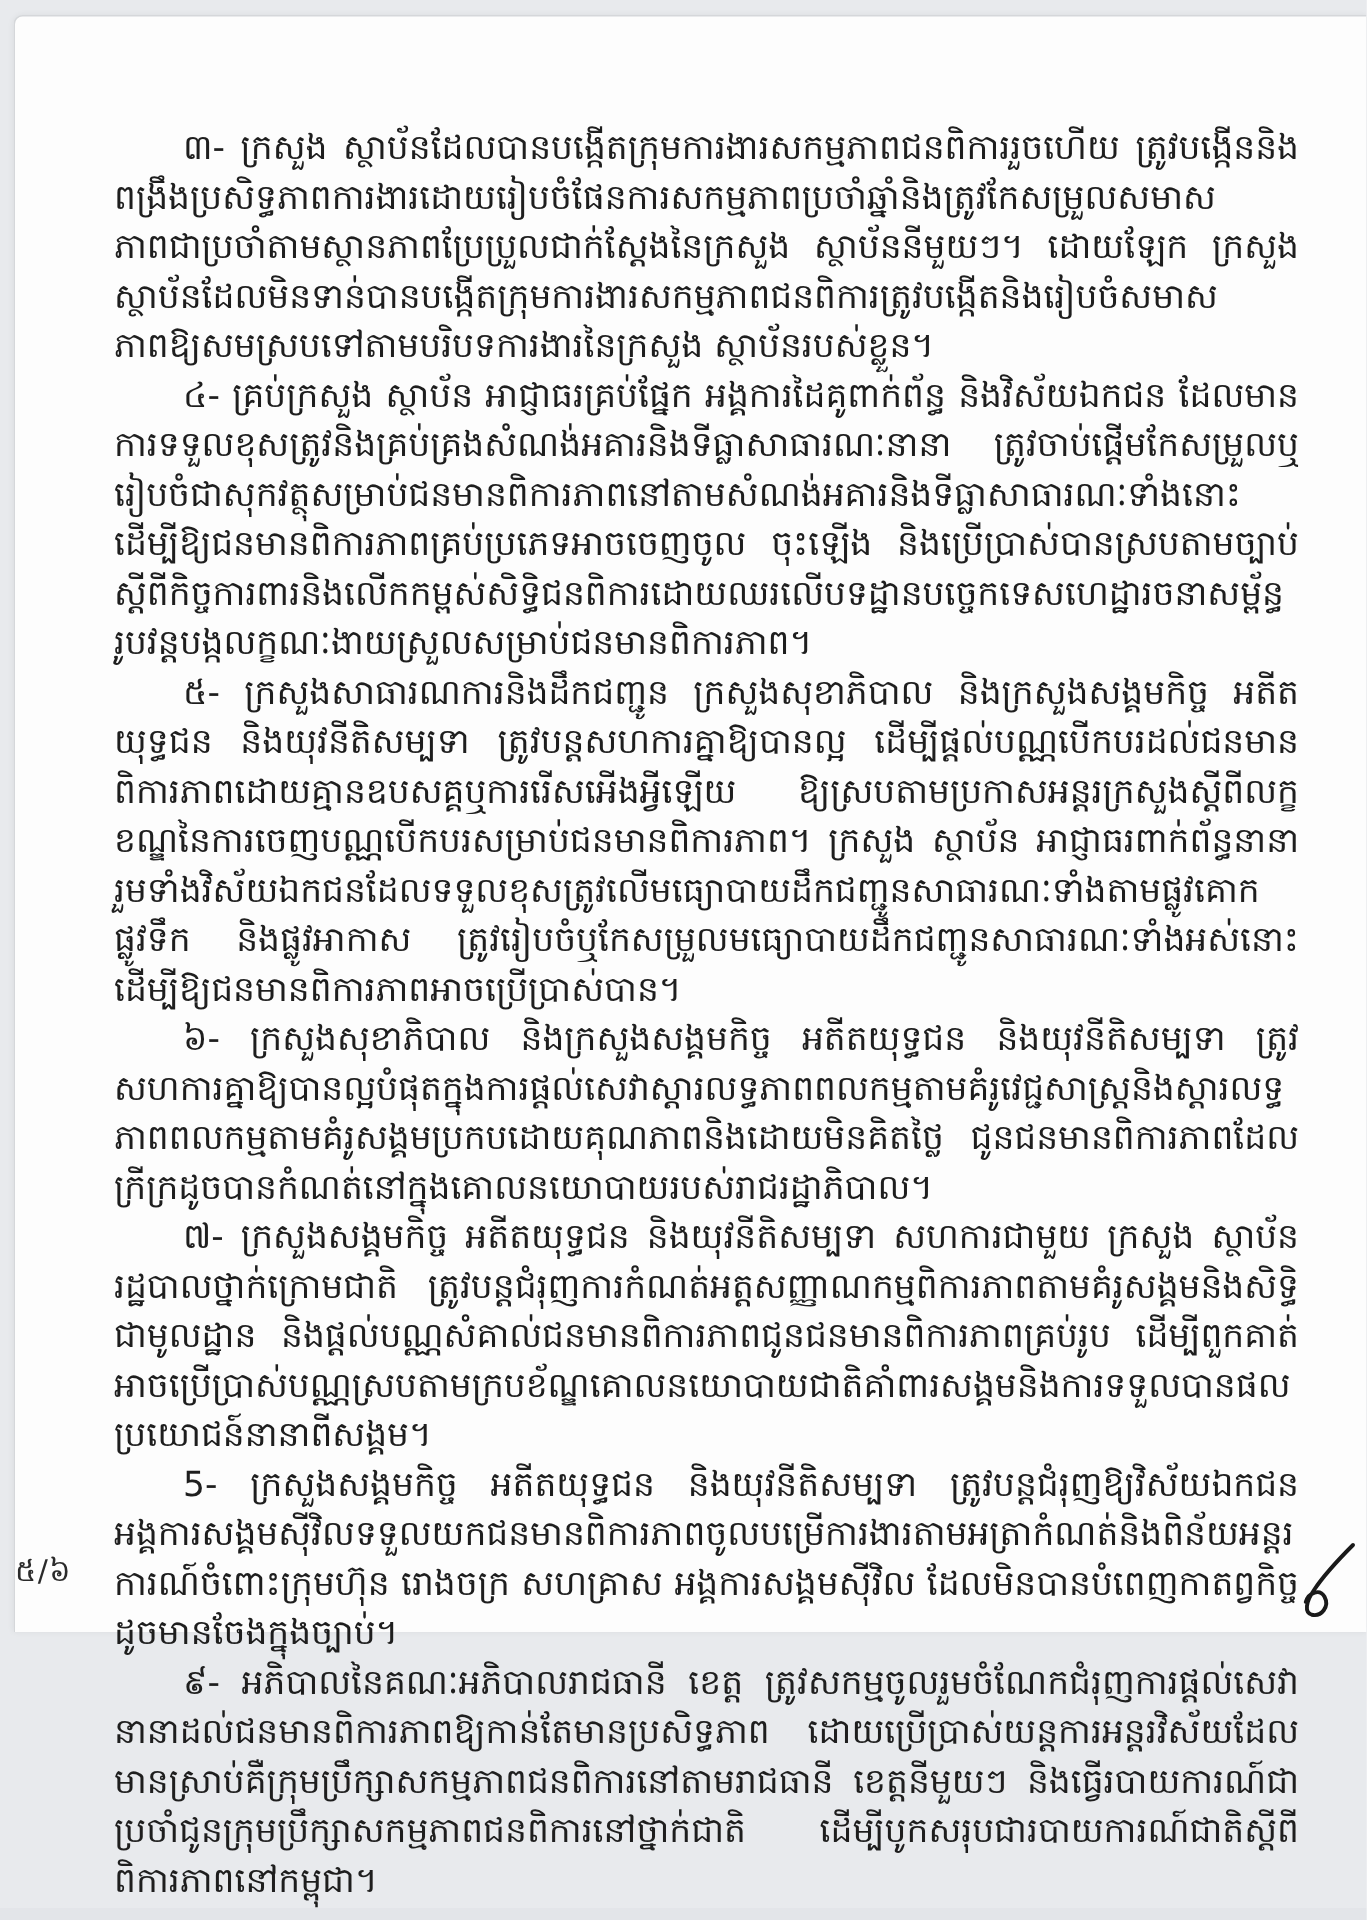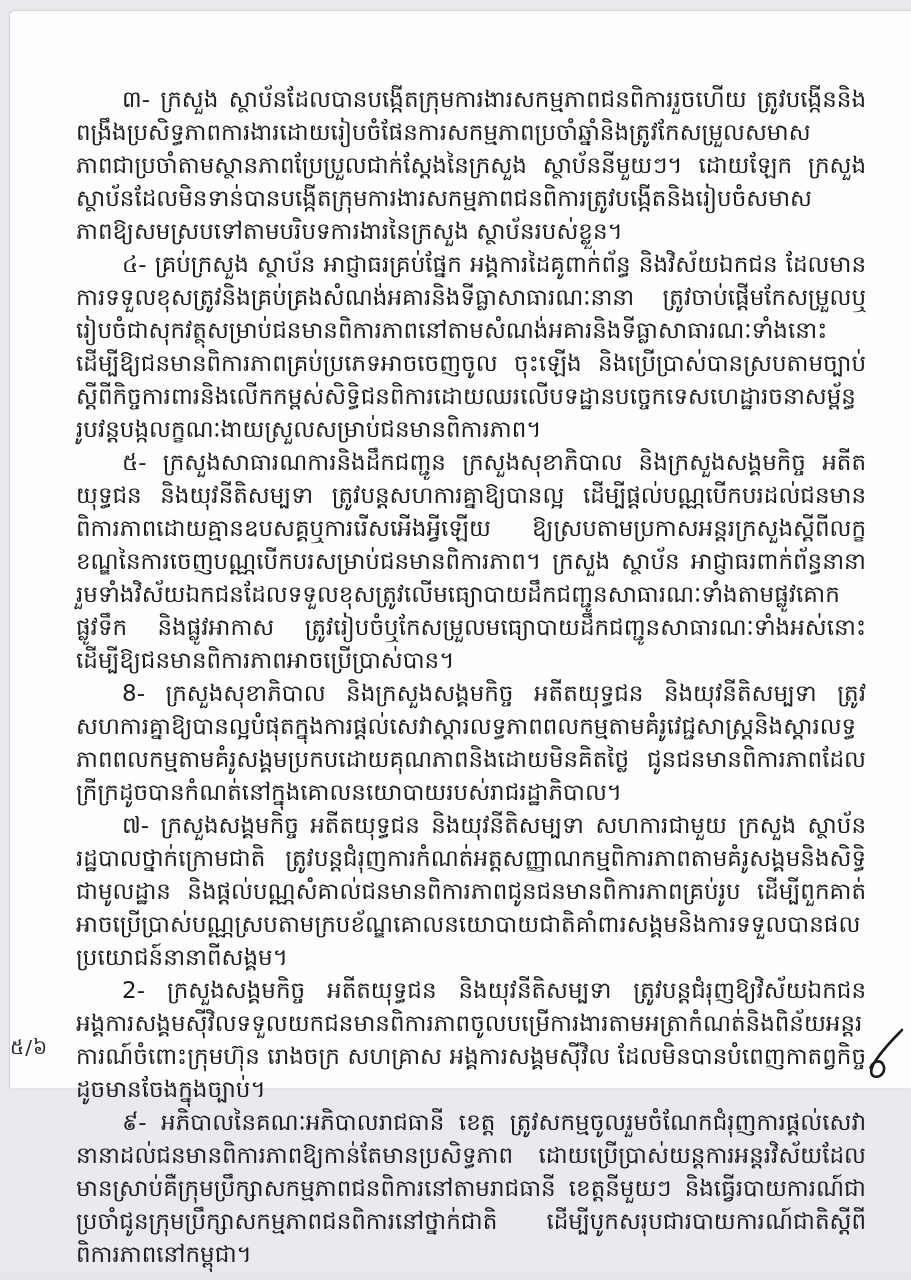--- a/index.html
+++ b/index.html
@@ -68,23 +68,23 @@
   }
 </style>
 </head>
 <body>
 
 <div class="paper">
   <div class="content">
     <p>៣- ក្រសួង ស្ថាប័នដែលបានបង្កើតក្រុមការងារសកម្មភាពជនពិការរួចហើយ ត្រូវបង្កើននិងពង្រឹងប្រសិទ្ធភាពការងារដោយរៀបចំផែនការសកម្មភាពប្រចាំឆ្នាំនិងត្រូវកែសម្រួលសមាសភាពជាប្រចាំតាមស្ថានភាពប្រែប្រួលជាក់ស្តែងនៃក្រសួង ស្ថាប័ននីមួយៗ។ ដោយឡែក ក្រសួង ស្ថាប័នដែលមិនទាន់បានបង្កើតក្រុមការងារសកម្មភាពជនពិការត្រូវបង្កើតនិងរៀបចំសមាសភាពឱ្យសមស្របទៅតាមបរិបទការងារនៃក្រសួង ស្ថាប័នរបស់ខ្លួន។</p>
     <p>៤- គ្រប់ក្រសួង ស្ថាប័ន អាជ្ញាធរគ្រប់ផ្នែក អង្គការដៃគូពាក់ព័ន្ធ និងវិស័យឯកជន ដែលមានការទទួលខុសត្រូវនិងគ្រប់គ្រងសំណង់អគារនិងទីធ្លាសាធារណៈនានា ត្រូវចាប់ផ្តើមកែសម្រួលឬរៀបចំជាសុកវត្ថុសម្រាប់ជនមានពិការភាពនៅតាមសំណង់អគារនិងទីធ្លាសាធារណៈទាំងនោះ ដើម្បីឱ្យជនមានពិការភាពគ្រប់ប្រភេទអាចចេញចូល ចុះឡើង និងប្រើប្រាស់បានស្របតាមច្បាប់ស្តីពីកិច្ចការពារនិងលើកកម្ពស់សិទ្ធិជនពិការដោយឈរលើបទដ្ឋានបច្ចេកទេសហេដ្ឋារចនាសម្ព័ន្ធរូបវន្តបង្កលក្ខណៈងាយស្រួលសម្រាប់ជនមានពិការភាព។</p>
     <p>៥- ក្រសួងសាធារណការនិងដឹកជញ្ជូន ក្រសួងសុខាភិបាល និងក្រសួងសង្គមកិច្ច អតីតយុទ្ធជន និងយុវនីតិសម្បទា ត្រូវបន្តសហការគ្នាឱ្យបានល្អ ដើម្បីផ្តល់បណ្ណបើកបរដល់ជនមានពិការភាពដោយគ្មានឧបសគ្គឬការរើសអើងអ្វីឡើយ ឱ្យស្របតាមប្រកាសអន្តរក្រសួងស្តីពីលក្ខខណ្ឌនៃការចេញបណ្ណបើកបរសម្រាប់ជនមានពិការភាព។ ក្រសួង ស្ថាប័ន អាជ្ញាធរពាក់ព័ន្ធនានា រួមទាំងវិស័យឯកជនដែលទទួលខុសត្រូវលើមធ្យោបាយដឹកជញ្ជូនសាធារណៈទាំងតាមផ្លូវគោក ផ្លូវទឹក និងផ្លូវអាកាស ត្រូវរៀបចំឬកែសម្រួលមធ្យោបាយដឹកជញ្ជូនសាធារណៈទាំងអស់នោះ ដើម្បីឱ្យជនមានពិការភាពអាចប្រើប្រាស់បាន។</p>
-    <p>8- ក្រសួងសុខាភិបាល និងក្រសួងសង្គមកិច្ច អតីតយុទ្ធជន និងយុវនីតិសម្បទា ត្រូវសហការគ្នាឱ្យបានល្អបំផុតក្នុងការផ្តល់សេវាស្តារលទ្ធភាពពលកម្មតាមគំរូវេជ្ជសាស្ត្រនិងស្តារលទ្ធភាពពលកម្មតាមគំរូសង្គមប្រកបដោយគុណភាពនិងដោយមិនគិតថ្លៃ ជូនជនមានពិការភាពដែលក្រីក្រដូចបានកំណត់នៅក្នុងគោលនយោបាយរបស់រាជរដ្ឋាភិបាល។</p>
+    <p>៦- ក្រសួងសុខាភិបាល និងក្រសួងសង្គមកិច្ច អតីតយុទ្ធជន និងយុវនីតិសម្បទា ត្រូវសហការគ្នាឱ្យបានល្អបំផុតក្នុងការផ្តល់សេវាស្តារលទ្ធភាពពលកម្មតាមគំរូវេជ្ជសាស្ត្រនិងស្តារលទ្ធភាពពលកម្មតាមគំរូសង្គមប្រកបដោយគុណភាពនិងដោយមិនគិតថ្លៃ ជូនជនមានពិការភាពដែលក្រីក្រដូចបានកំណត់នៅក្នុងគោលនយោបាយរបស់រាជរដ្ឋាភិបាល។</p>
     <p>៧- ក្រសួងសង្គមកិច្ច អតីតយុទ្ធជន និងយុវនីតិសម្បទា សហការជាមួយ ក្រសួង ស្ថាប័ន រដ្ឋបាលថ្នាក់ក្រោមជាតិ ត្រូវបន្តជំរុញការកំណត់អត្តសញ្ញាណកម្មពិការភាពតាមគំរូសង្គមនិងសិទ្ធិជាមូលដ្ឋាន និងផ្តល់បណ្ណសំគាល់ជនមានពិការភាពជូនជនមានពិការភាពគ្រប់រូប ដើម្បីពួកគាត់អាចប្រើប្រាស់បណ្ណស្របតាមក្របខ័ណ្ឌគោលនយោបាយជាតិគាំពារសង្គមនិងការទទួលបានផលប្រយោជន៍នានាពីសង្គម។</p>
-    <p>2- ក្រសួងសង្គមកិច្ច អតីតយុទ្ធជន និងយុវនីតិសម្បទា ត្រូវបន្តជំរុញឱ្យវិស័យឯកជន អង្គការសង្គមស៊ីវិលទទួលយកជនមានពិការភាពចូលបម្រើការងារតាមអត្រាកំណត់និងពិន័យអន្តរការណ៍ចំពោះក្រុមហ៊ុន រោងចក្រ សហគ្រាស អង្គការសង្គមស៊ីវិល ដែលមិនបានបំពេញកាតព្វកិច្ចដូចមានចែងក្នុងច្បាប់។</p>
+    <p>5- ក្រសួងសង្គមកិច្ច អតីតយុទ្ធជន និងយុវនីតិសម្បទា ត្រូវបន្តជំរុញឱ្យវិស័យឯកជន អង្គការសង្គមស៊ីវិលទទួលយកជនមានពិការភាពចូលបម្រើការងារតាមអត្រាកំណត់និងពិន័យអន្តរការណ៍ចំពោះក្រុមហ៊ុន រោងចក្រ សហគ្រាស អង្គការសង្គមស៊ីវិល ដែលមិនបានបំពេញកាតព្វកិច្ចដូចមានចែងក្នុងច្បាប់។</p>
     <p>៩- អភិបាលនៃគណៈអភិបាលរាជធានី ខេត្ត ត្រូវសកម្មចូលរួមចំណែកជំរុញការផ្តល់សេវានានាដល់ជនមានពិការភាពឱ្យកាន់តែមានប្រសិទ្ធភាព ដោយប្រើប្រាស់យន្តការអន្តរវិស័យដែលមានស្រាប់គឺក្រុមប្រឹក្សាសកម្មភាពជនពិការនៅតាមរាជធានី ខេត្តនីមួយៗ និងធ្វើរបាយការណ៍ជាប្រចាំជូនក្រុមប្រឹក្សាសកម្មភាពជនពិការនៅថ្នាក់ជាតិ ដើម្បីបូកសរុបជារបាយការណ៍ជាតិស្តីពីពិការភាពនៅកម្ពុជា។</p>
     <p>១០- អាជ្ញាធរក្រុង ស្រុក និងឃុំ សង្កាត់ ត្រូវលើកផែនការសកម្មភាពនិងថវិកាទៅក្នុងផែនការអភិវឌ្ឍក្រុង ស្រុក និងឃុំ សង្កាត់ ដែលពាក់ព័ន្ធនឹងការងារបរិយាបន្នពិការភាព ស្របតាមលិខិតបទដ្ឋានស្តីពីការផ្ទេរធនធានពីថវិការដ្ឋជូនមូលនិធិក្រុង ស្រុក និងមូលនិធិឃុំ សង្កាត់។</p>
   </div>
 
   <div class="page-footer">៥/៦</div>
 
   <svg class="signature" viewBox="0 0 42 54" xmlns="http://www.w3.org/2000/svg">
     <path d="M39 4 C30 13 19 25 13 34 C7.5 42 6.5 49 11.5 50.5 C18 52 23.5 45 20 38.5 C17 33 9.5 35.5 7.5 42" fill="none" stroke="#1a1a1a" stroke-width="2.6" stroke-linecap="round"></path>
   </svg>
 </div>

